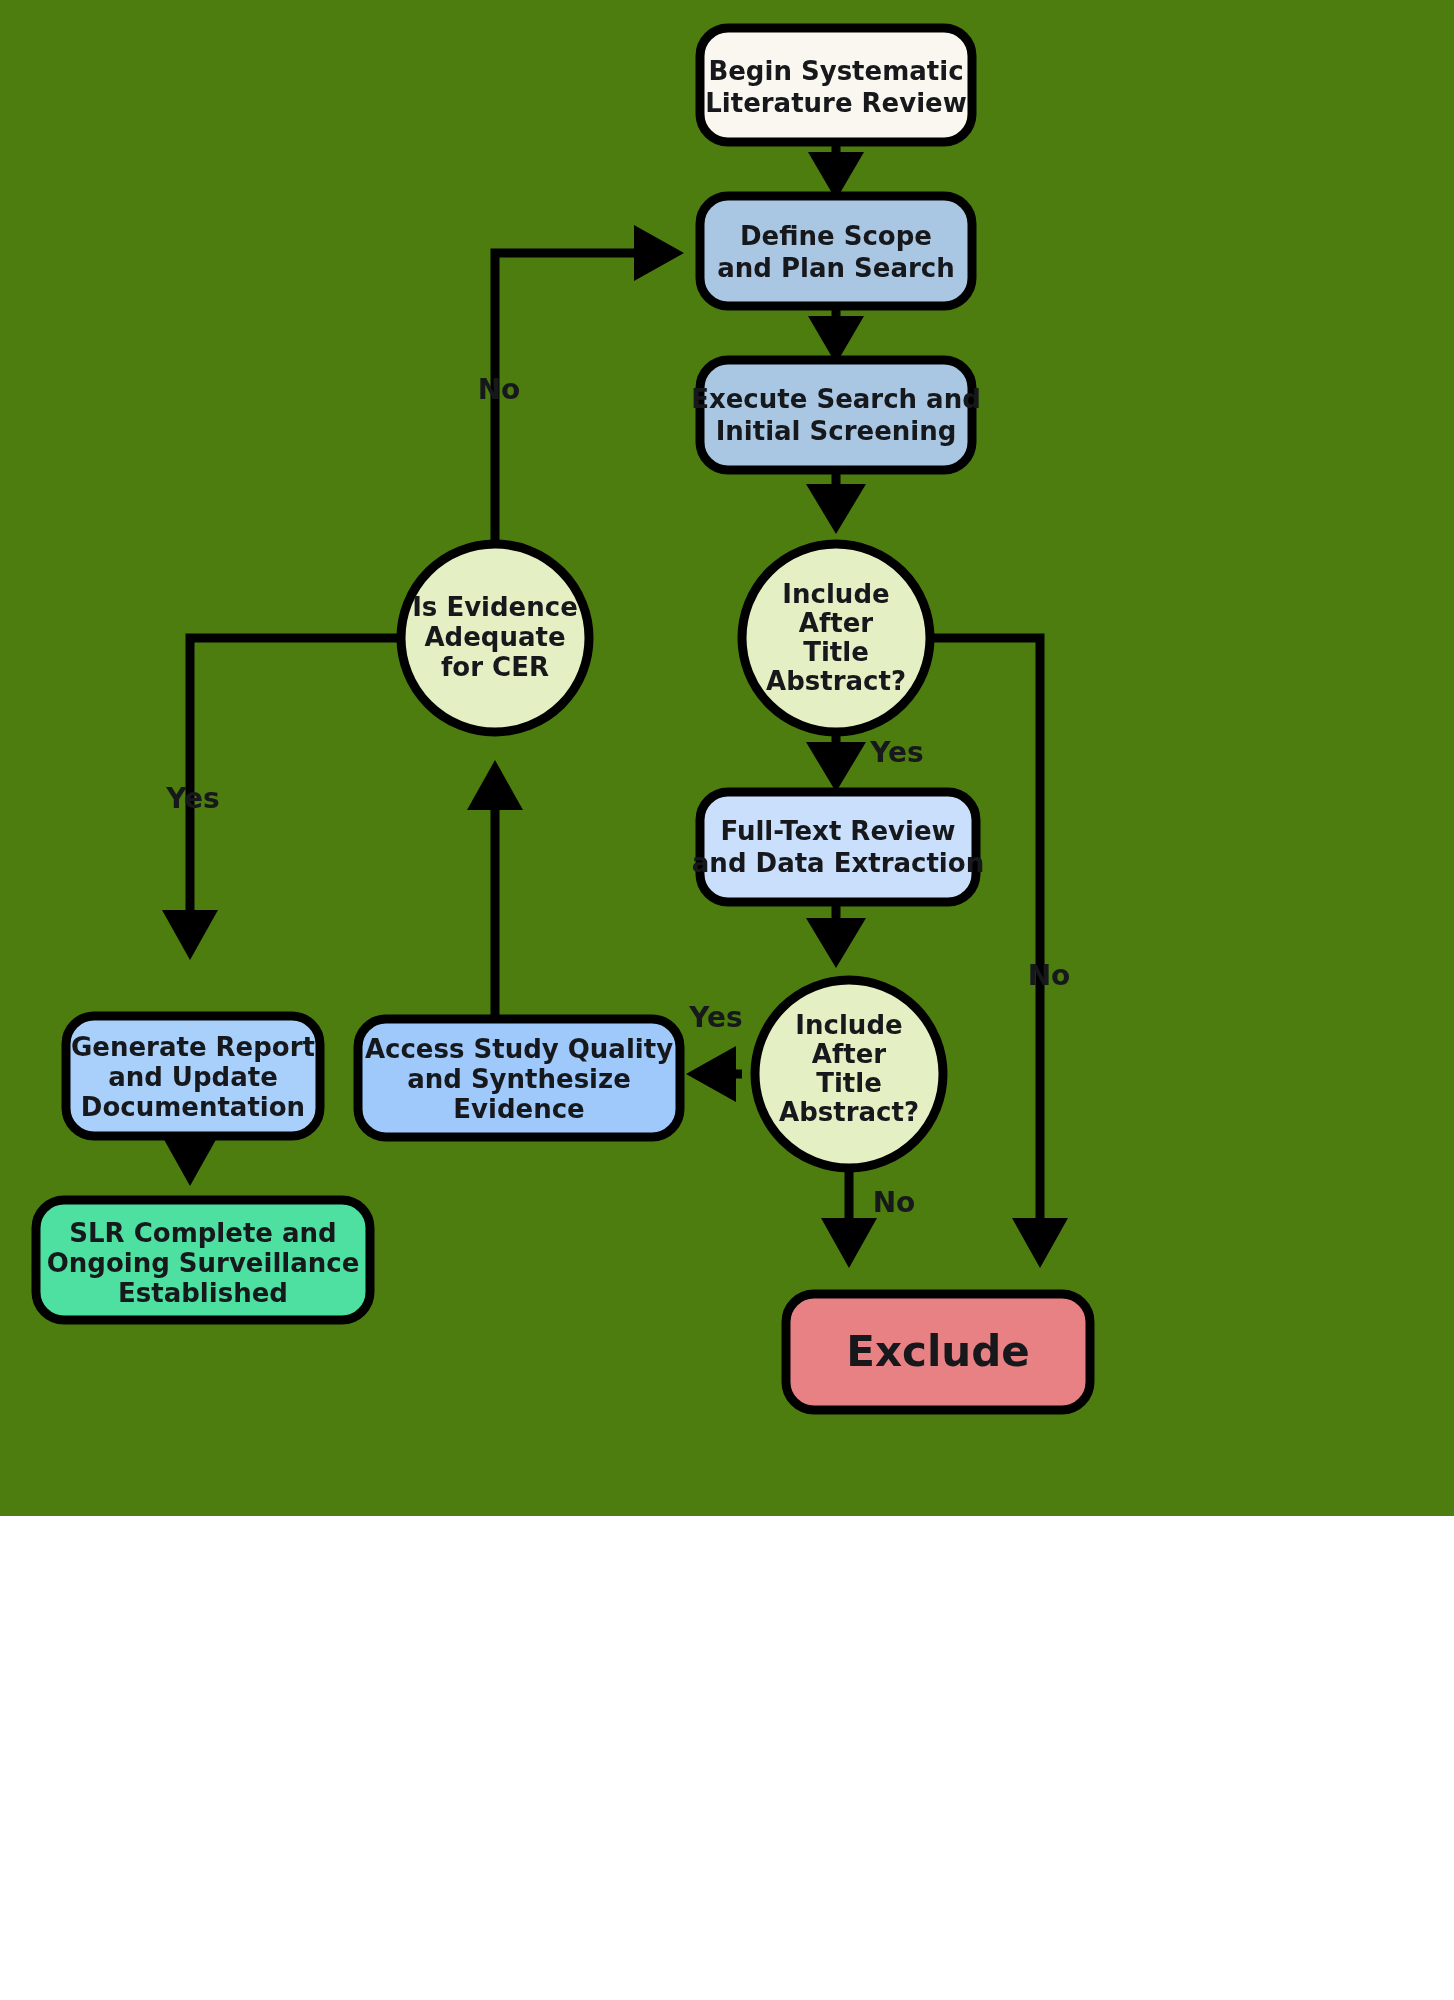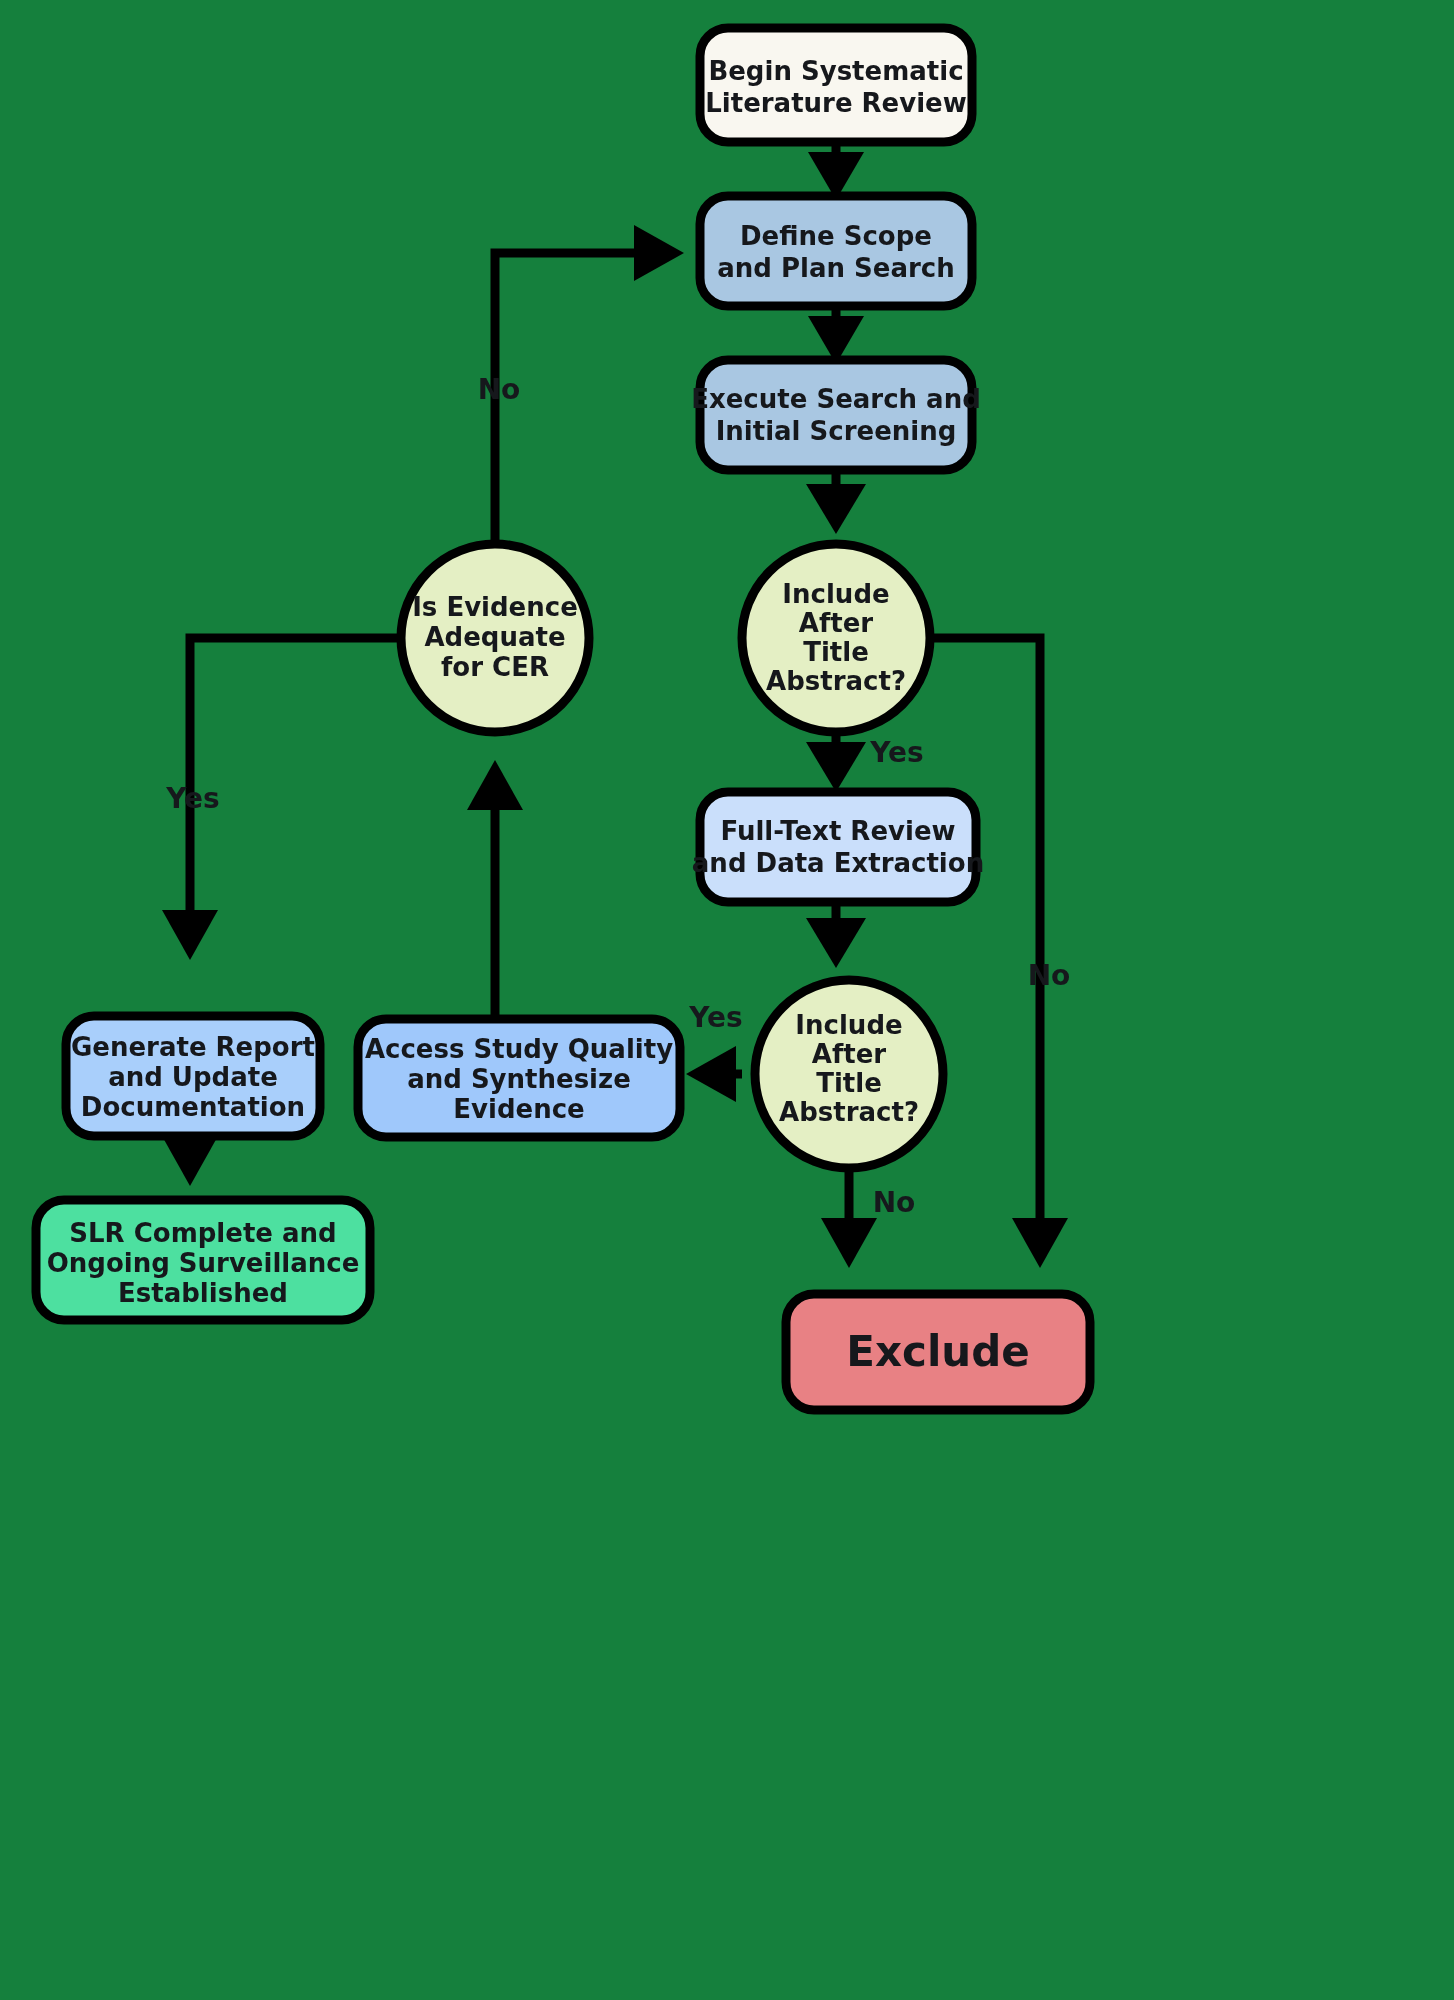--- a/index.html
+++ b/index.html
@@ -9,22 +9,22 @@
   }
   body {
     width: 1454px;
     height: 2000px;
     font-family: "DejaVu Sans", sans-serif;
     overflow: hidden;
   }
   #flowchart-root {
     position: relative;
     width: 1454px;
-    height: 2000px;
-    background: #15803d;
+    height: 1516px;
+    background: #4d7c0f;
   }
   svg.flow-svg {
     position: absolute;
     top: 0;
     left: 0;
     width: 1454px;
     height: 2000px;
     display: block;
   }
   .node-shape {

